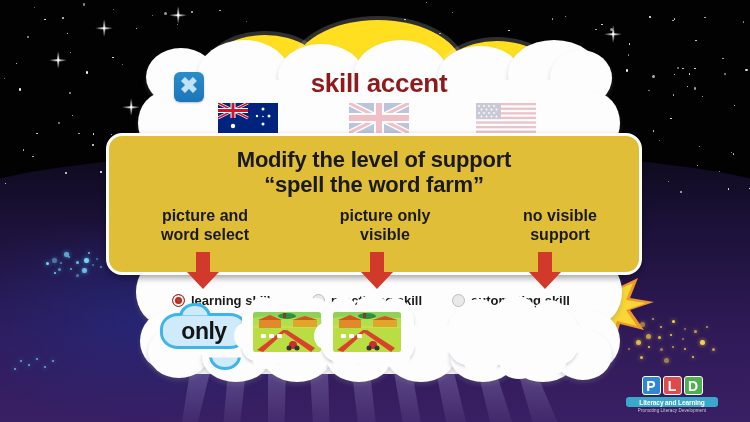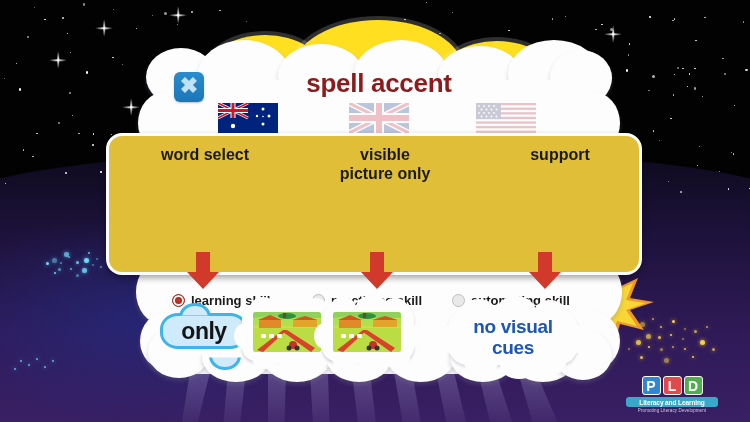--- a/index.html
+++ b/index.html
@@ -406,21 +406,21 @@
     <div class="bump" style="left:362px;top:288px; width:70px; height:54px;"></div>
     <div class="bump" style="left:408px;top:290px; width:58px; height:50px;"></div>
 
     <div class="cloud-body" style="left:22px;top:40px;width:422px;height:275px;border-radius:20px;"></div>
   </div>
 
   <div class="close-btn">
     <span>✖</span>
   </div>
 
-  <div class="title">spell accent</div>
+  <div class="title">skill accent</div>
 
   <div class="flags">
 
     <div class="flag" style="left:72px;top:0;">
       <svg width="60" height="30" viewBox="0 0 60 30">
         <rect width="60" height="30" fill="#00247d"></rect>
         <g>
           <rect width="30" height="15" fill="#00247d"></rect>
           <path d="M0,0 L30,15 M30,0 L0,15" stroke="#fff" stroke-width="3"></path>
           <path d="M0,0 L30,15 M30,0 L0,15" stroke="#cf142b" stroke-width="1.6"></path>
@@ -576,47 +576,49 @@
 
     <div class="cues-bubble">
       <div class="cb-b" style="left:14px;top:-10px;width:34px;height:28px;"></div>
       <div class="cb-b" style="left:48px;top:-13px;width:40px;height:32px;"></div>
       <div class="cb-b" style="left:86px;top:-9px;width:32px;height:26px;"></div>
       <div class="cb-b" style="left:-10px;top:16px;width:26px;height:28px;"></div>
       <div class="cb-b" style="left:114px;top:16px;width:26px;height:28px;"></div>
       <div class="cb-b" style="left:16px;top:40px;width:34px;height:26px;"></div>
       <div class="cb-b" style="left:52px;top:42px;width:38px;height:28px;"></div>
       <div class="cb-b" style="left:88px;top:40px;width:30px;height:26px;"></div>
-      <div class="cues-text">
-        <span>no visual</span><br>
-        <span>cues</span>
-      </div>
     </div>
   </div>
 
   <svg class="arrow" style="left:186px;top:252px;" viewBox="0 0 34 38">
     <polygon points="10,0 24,0 24,20 33,20 17,37 1,20 10,20" fill="#d13a2b"></polygon>
   </svg>
   <svg class="arrow" style="left:360px;top:252px;" viewBox="0 0 34 38">
     <polygon points="10,0 24,0 24,20 33,20 17,37 1,20 10,20" fill="#d13a2b"></polygon>
   </svg>
   <svg class="arrow" style="left:528px;top:252px;" viewBox="0 0 34 38">
     <polygon points="10,0 24,0 24,20 33,20 17,37 1,20 10,20" fill="#d13a2b"></polygon>
   </svg>
 
   <div class="yellow-card">
+    <div class="yc-title">
+      <div>Modify the level of support</div>
+      <div>“spell the word farm”</div>
+    </div>
     <div class="yc-cols">
       <div class="yc-col c1">
+        <div>picture and</div>
         <div>word select</div>
       </div>
       <div class="yc-col c2">
+        <div>picture only</div>
         <div>visible</div>
-        <div>picture only</div>
       </div>
       <div class="yc-col c3">
+        <div>no visible</div>
         <div>support</div>
       </div>
     </div>
   </div>
 
   <div class="pld">
     <div class="pld-blocks">
       <div class="pld-b b1">P</div>
       <div class="pld-b b2">L</div>
       <div class="pld-b b4">D</div>

